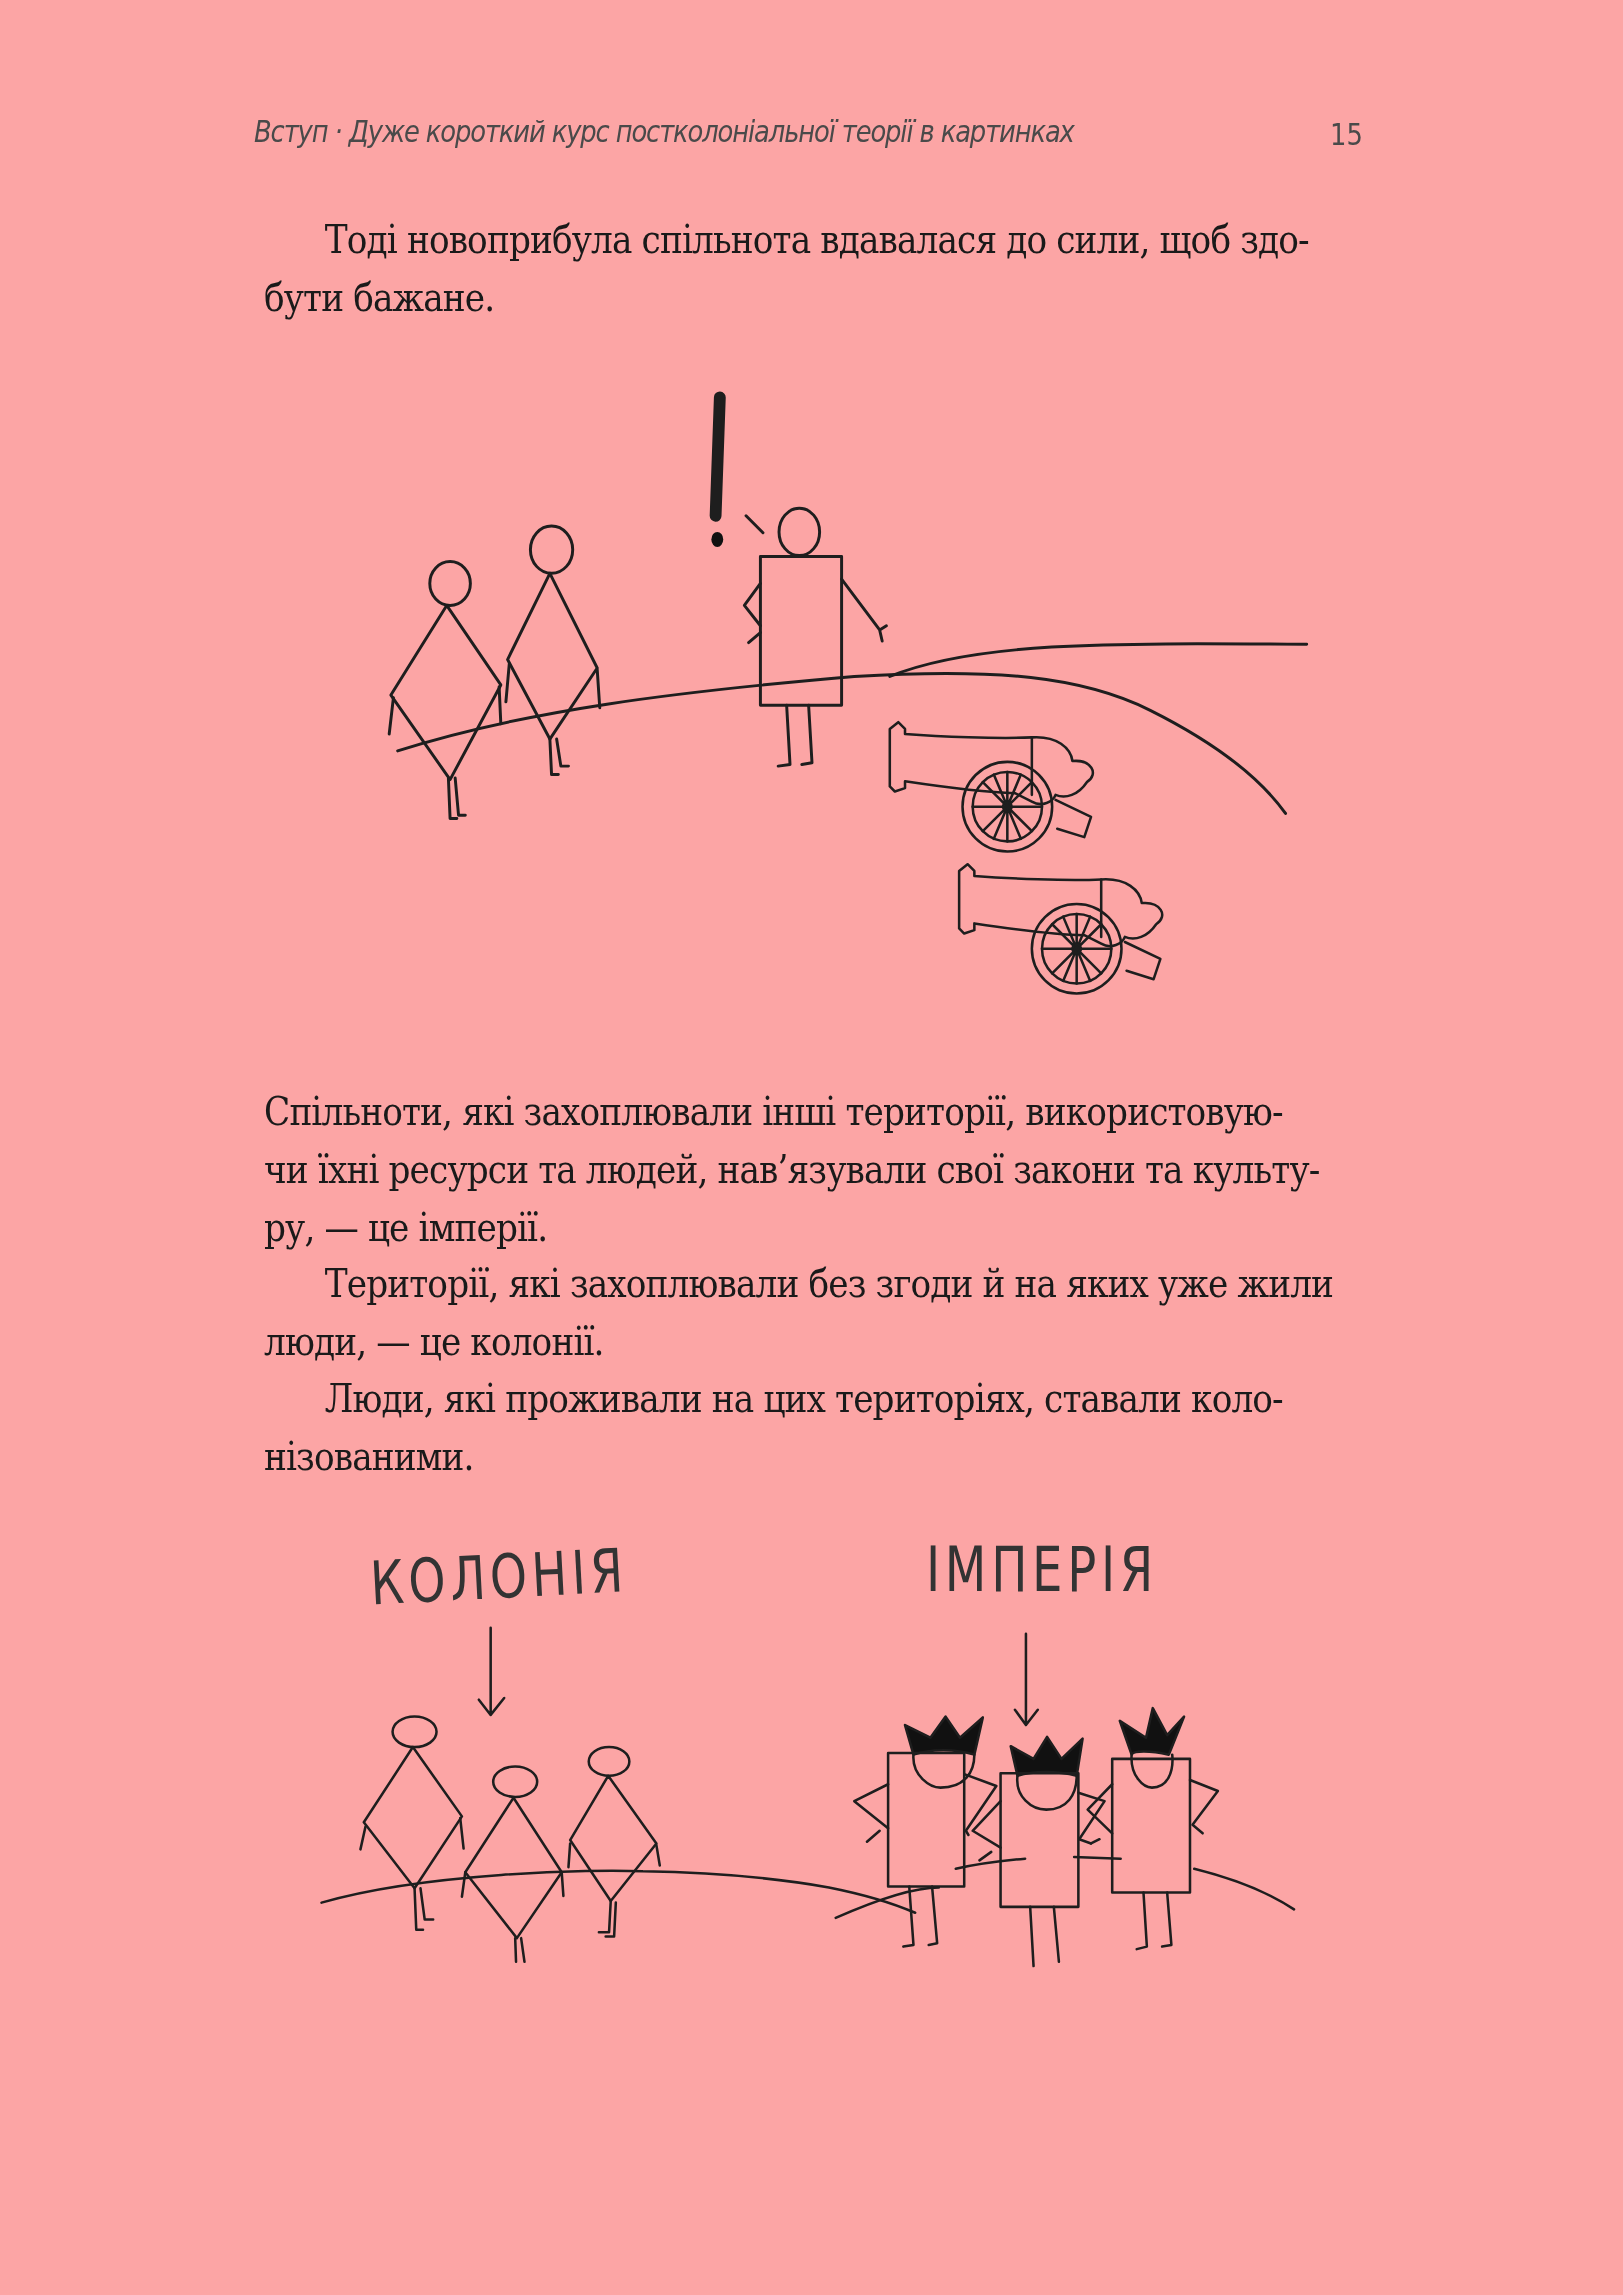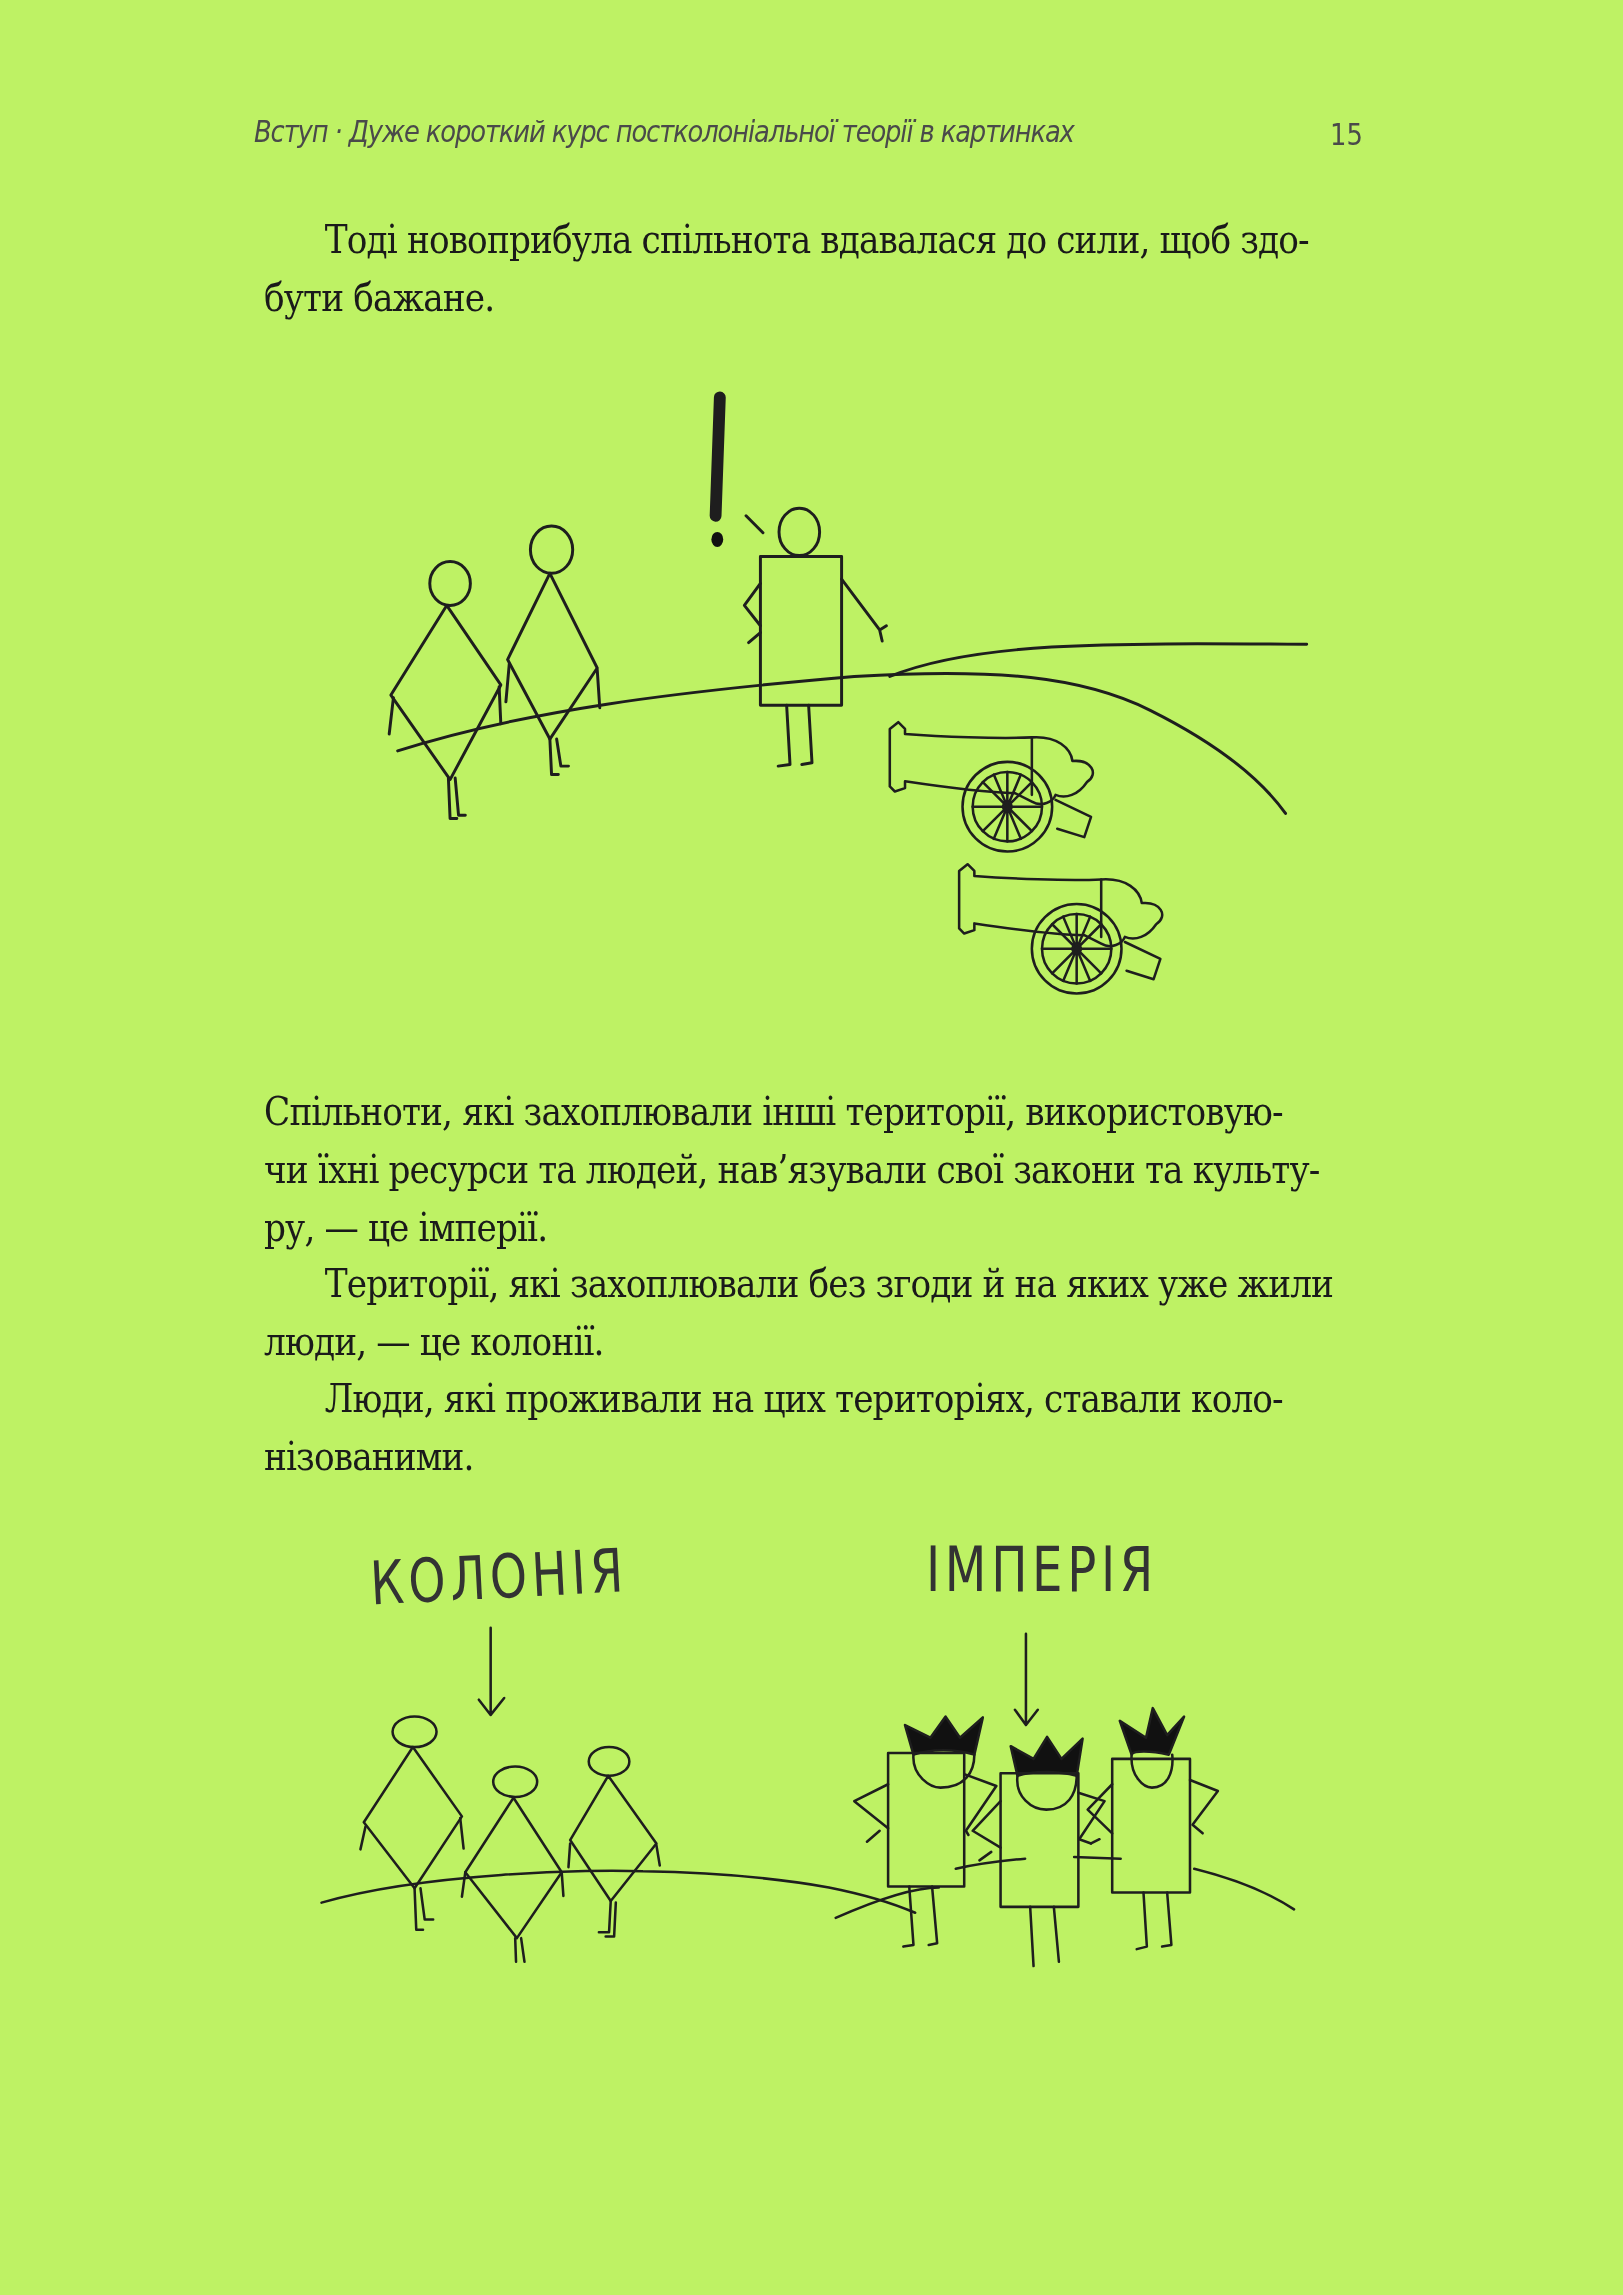--- a/index.html
+++ b/index.html
@@ -1,17 +1,17 @@
 <!DOCTYPE html>
 <html style="font-size:13.5px"><head>
 <meta charset="utf-8">
 <style>
   html, body { margin: 0; padding: 0; background: #ffffff; }
   body { width: 1624px; height: 2295px; position: relative; overflow: hidden; }
-  .page { position: absolute; left: 0; top: 0; width: 1624px; height: 2295px; background: #bef264; }
+  .page { position: absolute; left: 0; top: 0; width: 1624px; height: 2295px; background: #fca5a5; }
   .running-head {
     position: absolute; left: 254px; top: 114px; width: 1116px;
     font-family: "DejaVu Sans", sans-serif; font-style: italic;
     font-size: 30px; color: #4a4a4a; letter-spacing: -1.3px;
     transform: scaleX(0.86); transform-origin: left center; white-space: nowrap;
   }
   .folio {
     position: absolute; left: 1330px; top: 117px;
     font-family: "DejaVu Sans", sans-serif; font-size: 30px; color: #4a4a4a;
     transform: scaleX(0.86); transform-origin: left center;

